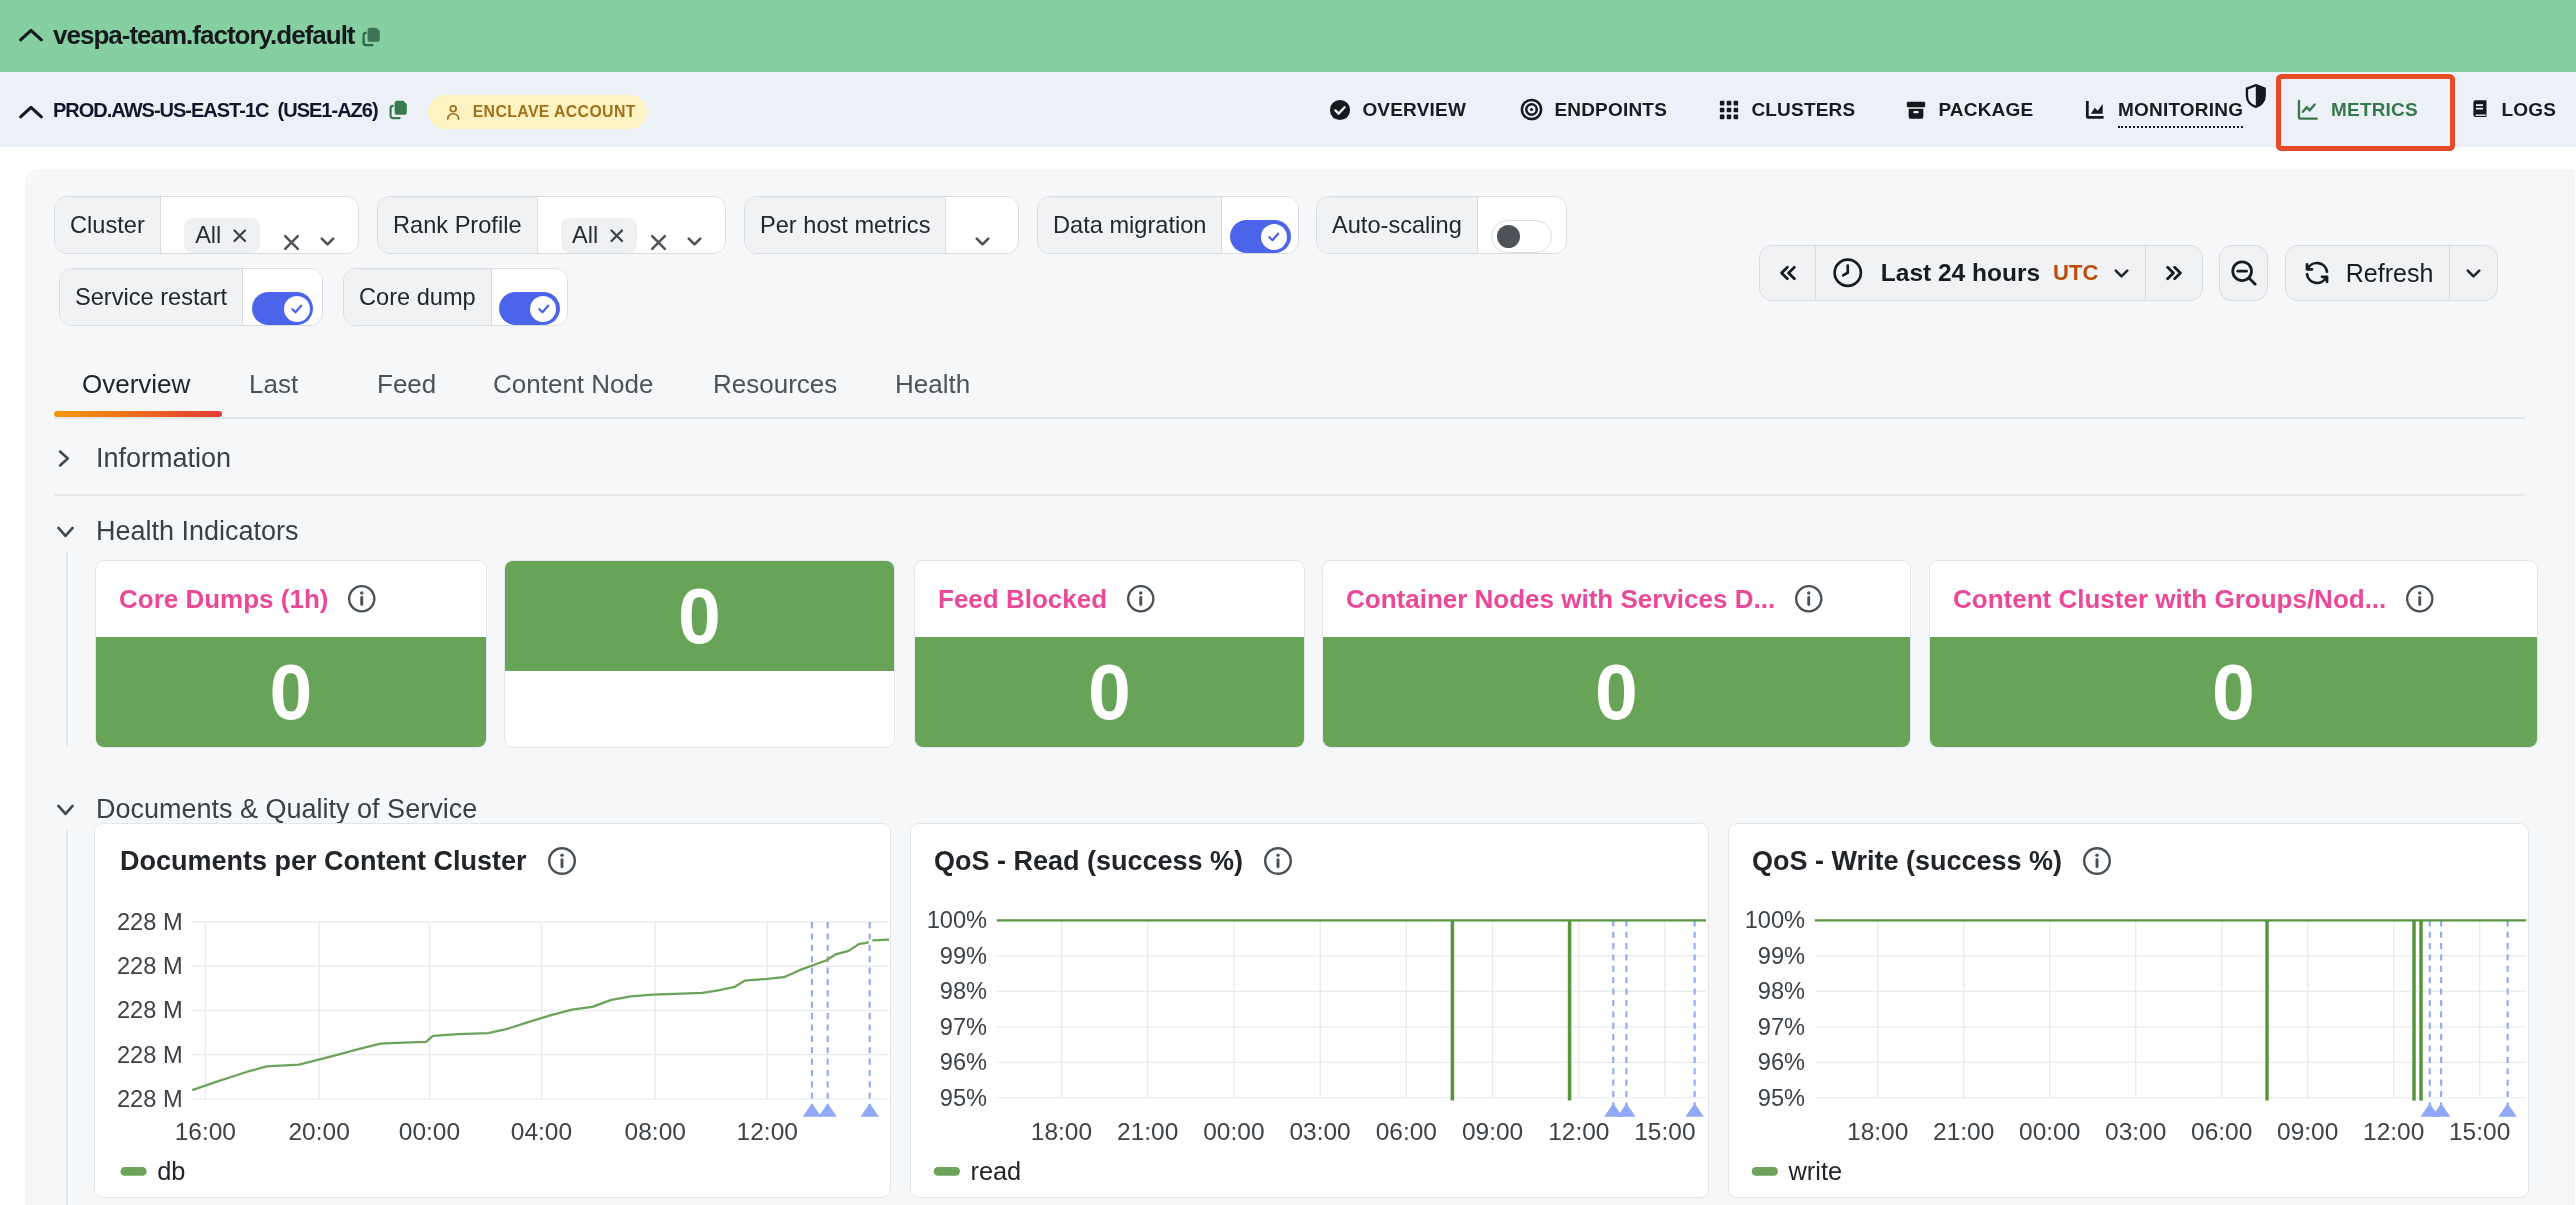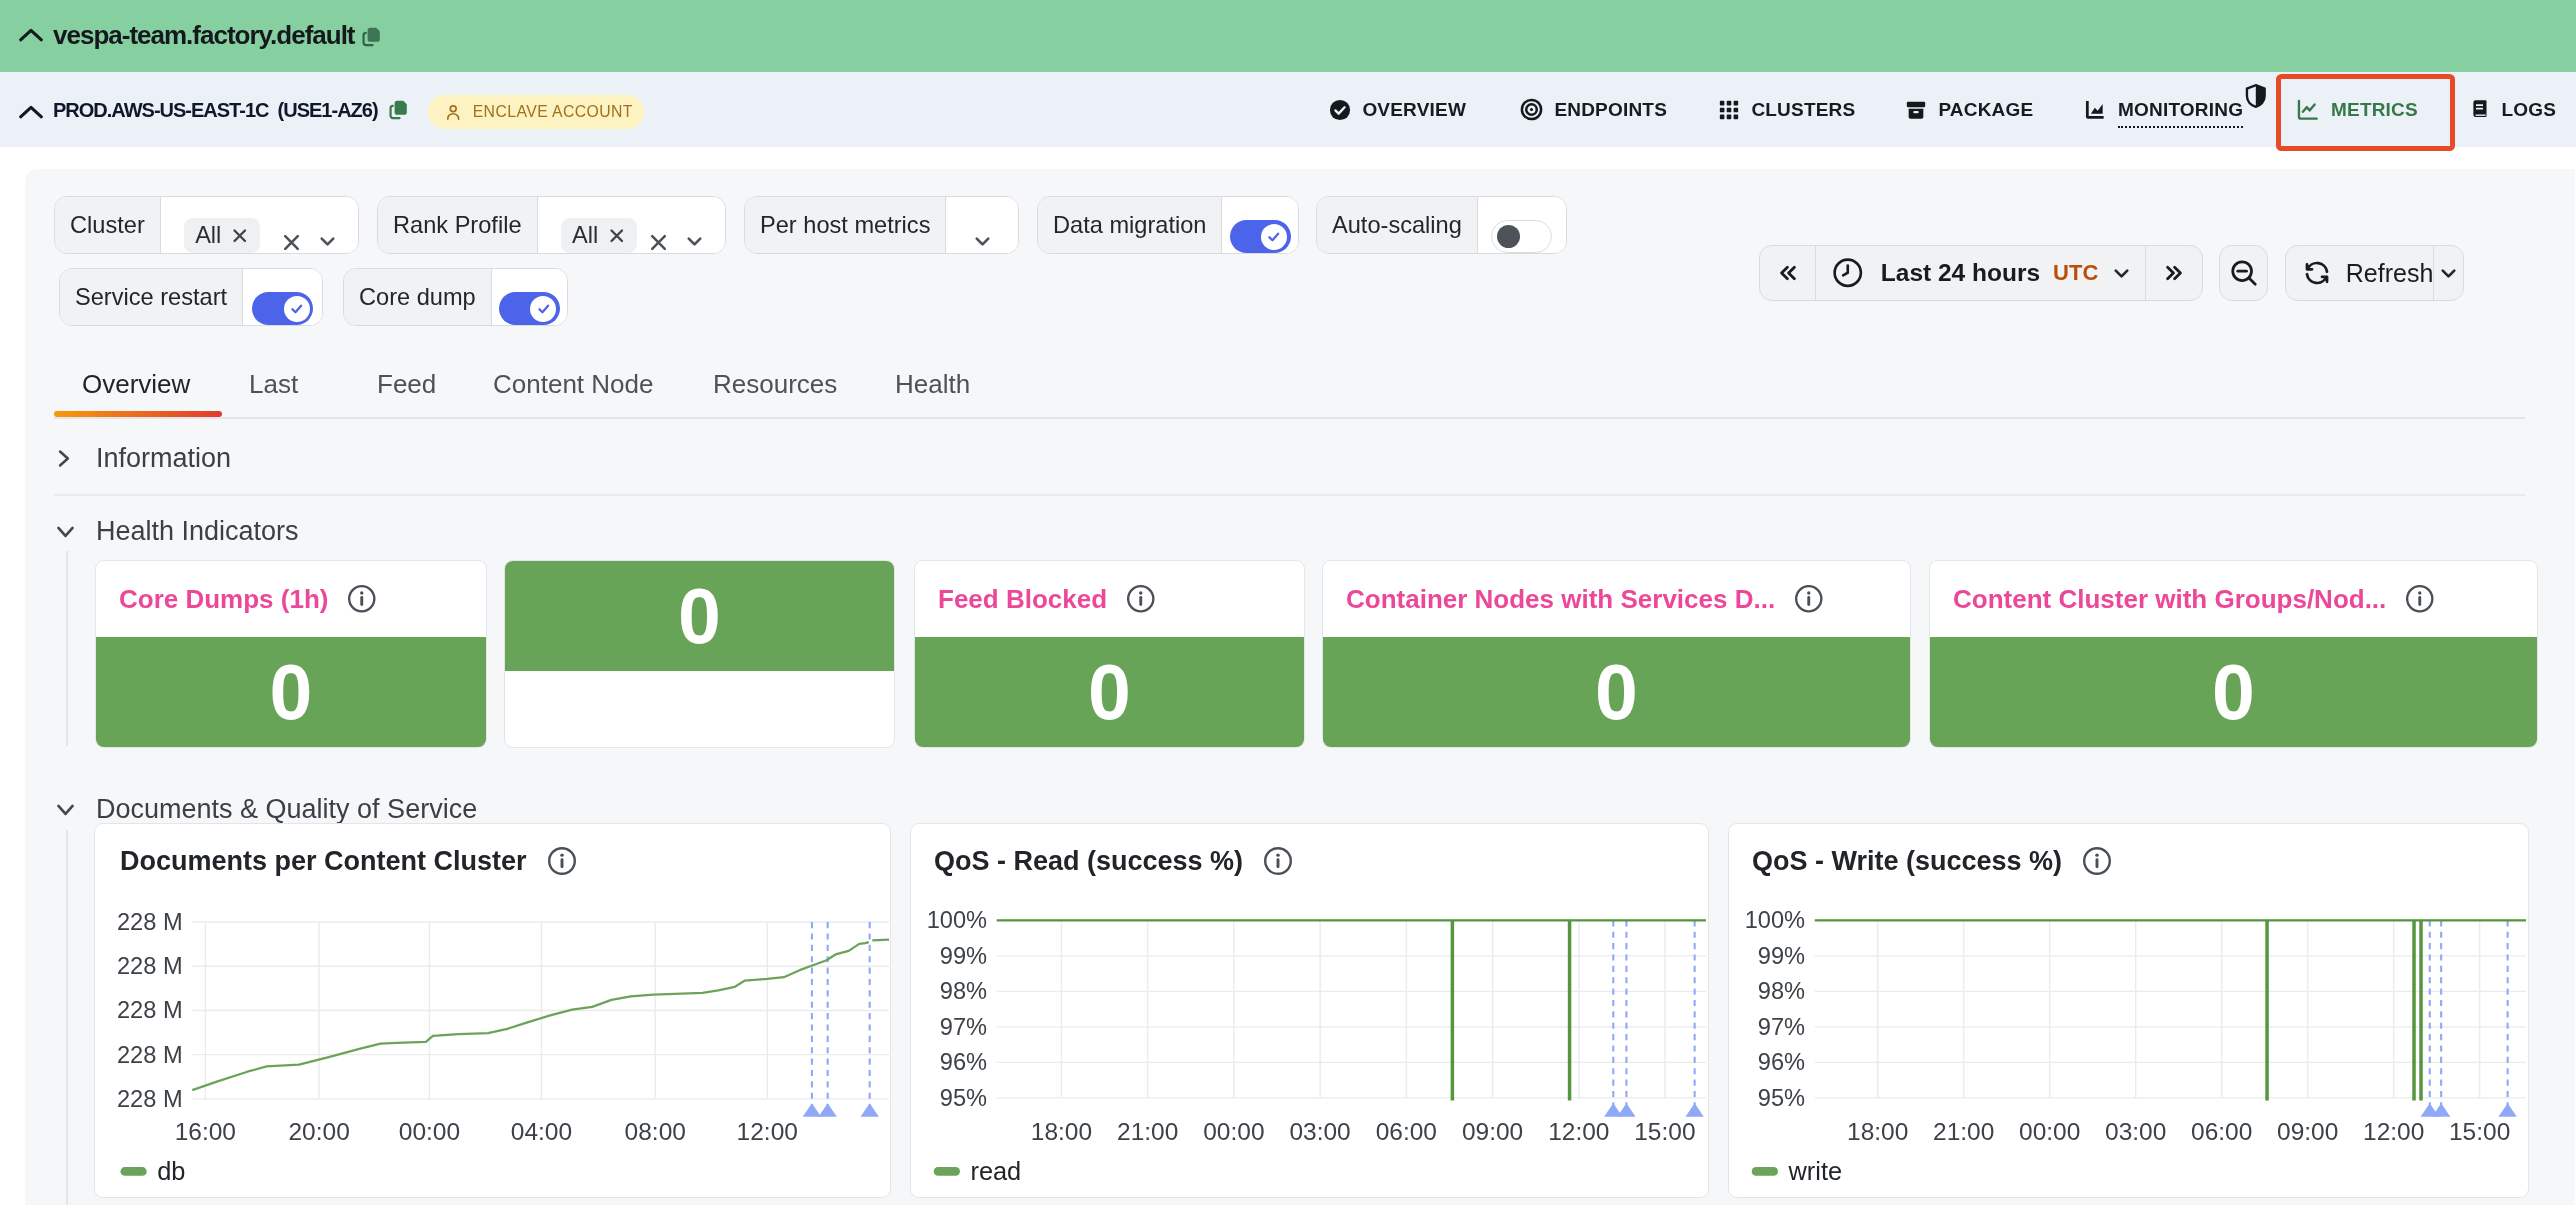--- a/index.html
+++ b/index.html
@@ -5,21 +5,21 @@
 * { margin:0; padding:0; box-sizing:border-box; }
 html,body { width:2576px; height:1206px; background:#fff; font-family:"Liberation Sans", sans-serif; }
 .page { position:relative; width:2576px; height:1206px; overflow:hidden; }
 .abs { position:absolute; }
 
 
 .bar1 { position:absolute; left:0; top:0; width:2576px; height:72px; background:#85cfa1; }
 .bar1 .title { position:absolute; left:53px; top:21px; font-size:26px; line-height:29px; font-weight:700; color:#15181d; letter-spacing:-1px; }
 .bar2 { position:absolute; left:0; top:72px; width:2576px; height:75px; background:#ebf1f6; }
 .bar2 .title { position:absolute; left:53px; top:26px; font-size:20px; line-height:24.5px; font-weight:700; color:#0f172a; letter-spacing:-1px;text-align:center; }
-.badge { position:absolute; left:428px; top:23px; height:34px; border-radius:17.5px; background:#fdf2c2; color:#a1701a; font-size:15.8px; font-weight:400; letter-spacing:0.4px; display:flex; align-items:center; padding:0 11.4px 0 15.8px; }
+.badge { position:absolute; left:428px; top:23px; height:34px; border-radius:17.5px; background:#fdf2c2; color:#a1701a; font-size:15.8px; font-weight:700; letter-spacing:0.4px; display:flex; align-items:center; padding:0 11.4px 0 15.8px; }
 .badge svg { margin-right:10.5px; }
 
 .navitem { position:absolute; top:72px; height:75px; display:flex; align-items:center; font-size:19px; font-weight:600; color:#181b1f; letter-spacing:0.2px; white-space:nowrap; }
 .navitem svg { margin-right:11.4px; flex:none; }
 
 .redbox { position:absolute; left:2276px; top:74px; width:179px; height:77px; border:5.3px solid #e74a27; border-radius:5.3px; }
 
 
 .panel { position:absolute; left:24.5px; top:169px; width:2550px; height:1037px; background:#f6f7f8; border-radius:12.3px 0 0 0; }
 
@@ -268,21 +268,21 @@
         </svg>
     </div>
   </div>
   <div class="tctl" style="left:2219px; width:49px; justify-content:center">
     <svg width="30" height="30" viewBox="0 0 24 24" fill="none" stroke="#181b1f" stroke-width="2.2">
         <circle cx="10.5" cy="10.5" r="7.5"></circle>
         <path d="M16 16 L21 21" stroke-linecap="round"></path>
         <path d="M7 10.5 h7" stroke-linecap="round"></path>
       </svg>
   </div>
-  <div class="tctl" style="left:2285px; width:179px">
+  <div class="tctl" style="left:2285px; width:213px">
     <div class="tseg" style="flex:1; justify-content:flex-start; padding-left:15.8px">
       <svg width="30" height="30" viewBox="0 0 24 24" fill="none" stroke="#181b1f" stroke-width="2.2" stroke-linecap="round" stroke-linejoin="round">
           <path d="M20 11 a8.1 8.1 0 0 0 -15.5 -2 m-.5 -4 v4 h4"></path>
           <path d="M4 13 a8.1 8.1 0 0 0 15.5 2 m.5 4 v-4 h-4"></path>
         </svg>
       <span style="font-size:25px; color:#181b1f; margin-left:14px">Refresh</span>
     </div>
     <div class="tseg" style="width:48px; border-left:1.8px solid #d8dce0">
       <svg width="23" height="23" viewBox="0 0 24 24">
           <path d="M6 9 L12 15 L18 9" fill="none" stroke="#23272b" stroke-width="2.8" stroke-linecap="round" stroke-linejoin="round"></path>

